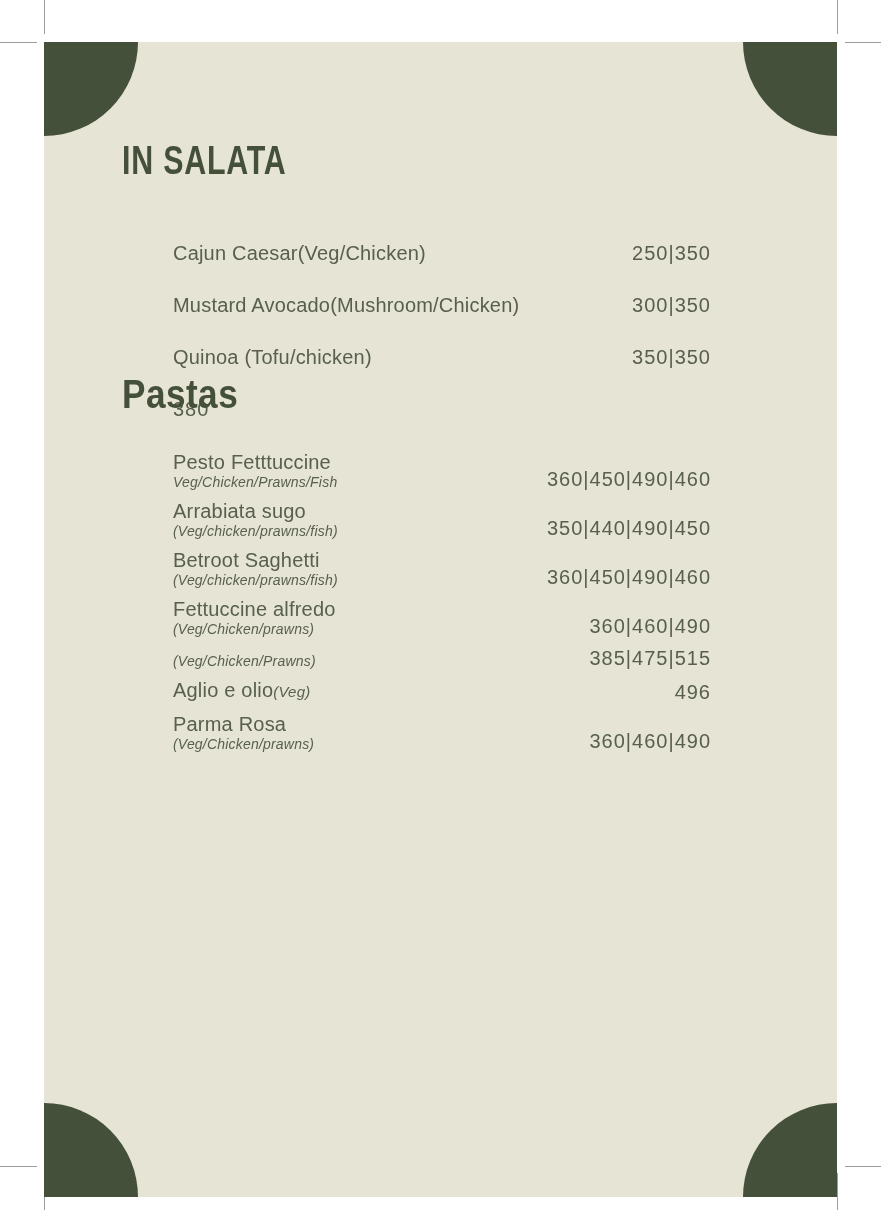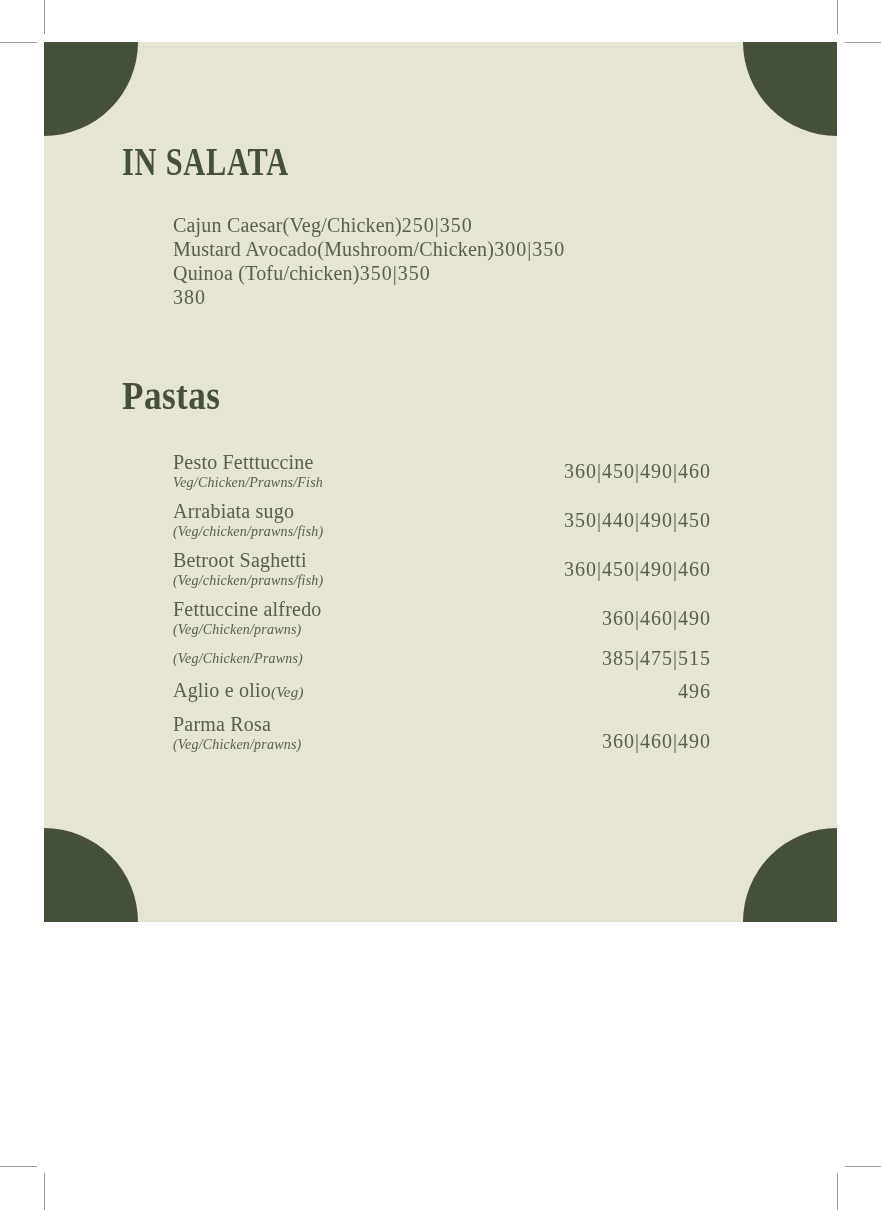--- a/index.html
+++ b/index.html
@@ -22,22 +22,22 @@
   .crop.tl-v{left:44px;top:0;width:1px;height:34px;}
   .crop.tl-h{left:0;top:42px;width:37px;height:1px;}
   .crop.tr-v{left:837px;top:0;width:1px;height:34px;}
   .crop.tr-h{left:845px;top:42px;width:36px;height:1px;}
   .crop.bl-h{left:0;top:1166px;width:37px;height:1px;}
   .crop.bl-v{left:44px;top:1173px;width:1px;height:37px;}
   .crop.br-h{left:845px;top:1166px;width:36px;height:1px;}
   .crop.br-v{left:837px;top:1173px;width:1px;height:37px;}
 
   .page{
-    position:absolute;left:44px;top:42px;width:793px;height:880px;
-    background:var(--page-bg);overflow:hidden;font-family:Liberation Serif, serif;
+    position:absolute;left:44px;top:42px;width:793px;height:1155px;
+    background:var(--page-bg);overflow:hidden;
   }
   .corner{position:absolute;width:94px;height:94px;background:var(--corner);}
   .corner.tl{top:0;left:0;border-radius:0 0 100% 0;}
   .corner.tr{top:0;right:0;border-radius:0 0 0 100%;}
   .corner.bl{bottom:0;left:0;border-radius:0 100% 0 0;}
   .corner.br{bottom:0;right:0;border-radius:100% 0 0 0;}
 
   .content{position:absolute;inset:0;}
 
   h2{margin:0;color:var(--heading);}
@@ -49,28 +49,28 @@
   }
   h2.round{
     position:absolute;left:78px;top:330px;
     font-size:40px;font-weight:800;letter-spacing:0.5px;
     transform:scaleX(0.88);transform-origin:left center;
     white-space:nowrap;
   }
 
   .salad-list{position:absolute;left:129px;right:126px;top:171px;}
   .salad-list .row{
-    display:flex;align-items:baseline;
-    line-height:33.5px;font-size:20px;color:var(--text);
+    display:flex;justify-content:space-between;align-items:baseline;
+    line-height:33.5px;font-size:20px;color:var(--text);margin-top:28px;
   }
   .salad-list .item-name{letter-spacing:0.2px;}
 
   .pasta-list{position:absolute;left:129px;right:126px;top:408px;}
   .pasta-list .row{
-    display:flex;justify-content:space-between;align-items:center;
+    display:flex;justify-content:space-between;align-items:flex-end;
     margin-bottom:8px;color:var(--text);
   }
   .pasta-list .row.price-bottom{align-items:flex-end;gap:36px;}
   .item-name{font-size:20px;line-height:24px;letter-spacing:0.2px;}
   .item-sub{font-size:14px;line-height:17px;font-style:italic;letter-spacing:0.2px;}
   .sub-inline{font-size:15px;font-style:italic;letter-spacing:0.2px;}
   .item-price{font-size:20px;line-height:24px;letter-spacing:1px;white-space:nowrap;}
 </style>
 </head>
 <body>

